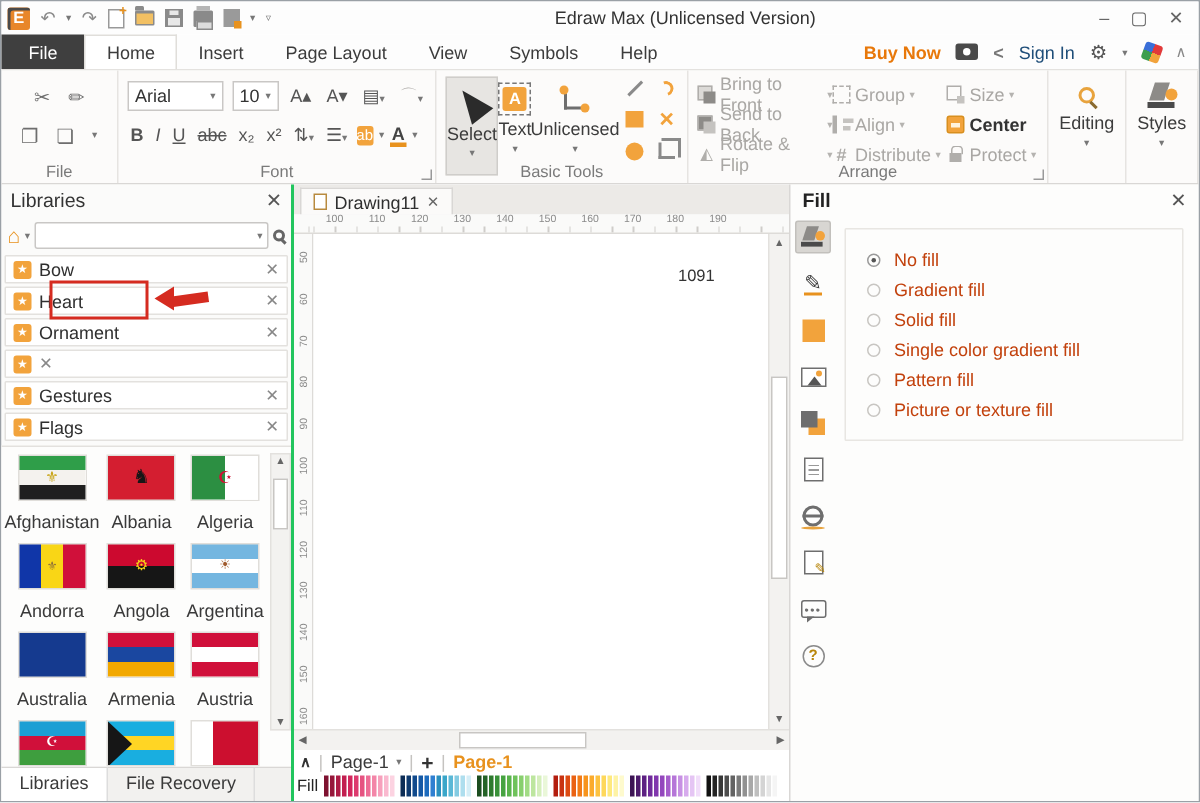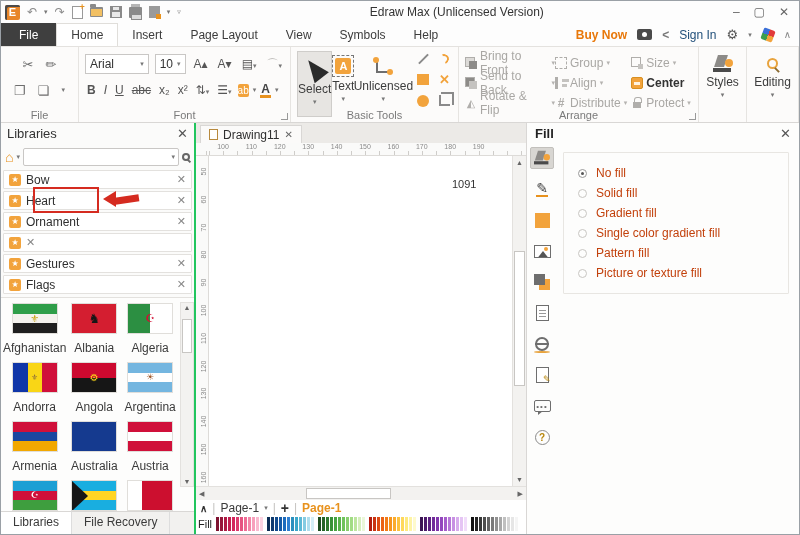--- a/index.html
+++ b/index.html
@@ -418,37 +418,37 @@
               </div>
               <div class="alabel">Protect</div>
               <div class="caret">▾</div>
             </div>
           </div>
         </div>
       <div class="rgroup-label">Arrange</div>
       <div class="dlg-launcher"></div>
     </div>
 
-    <div class="rgroup" style="width:48px">
-      <div class="bigbtn" style="width:100%">
-        <div class="stamp">
-            <i></i>
-          </div>
-        <span class="blabel">Styles</span>
-        <span class="caret">▾</span>
-      </div>
-    </div>
-
     <div class="rgroup" style="width:52px">
       <div class="bigbtn" style="width:100%">
         <div class="lens" style="margin-top:3px"></div>
         <span class="blabel" style="margin-top:4px">Editing</span>
         <span class="caret">▾</span>
       </div>
     </div>
+
+    <div class="rgroup" style="width:48px">
+      <div class="bigbtn" style="width:100%">
+        <div class="stamp">
+            <i></i>
+          </div>
+        <span class="blabel">Styles</span>
+        <span class="caret">▾</span>
+      </div>
+    </div>
     <div style="flex:1"></div>
   </div>
 
   <div class="main">
 
     <div class="lib-panel">
       <div class="lib-head">
         <span style="font-size:13px">Libraries</span>
         <span class="x">✕</span>
       </div>
@@ -528,26 +528,26 @@
               </div>
               <div class="flag-label">Angola</div>
             </div>
             <div class="flag-cell">
               <div class="flag" style="background: linear-gradient(rgb(116, 182, 224) 0px, rgb(116, 182, 224) 33%, rgb(255, 255, 255) 33%, rgb(255, 255, 255) 66%, rgb(116, 182, 224) 66%, rgb(116, 182, 224) 100%);">
                 <div class="emb" style="color: rgb(160, 90, 44); font-size: 9px;">☀</div>
               </div>
               <div class="flag-label">Argentina</div>
             </div>
             <div class="flag-cell">
+              <div class="flag" style="background: rgb(21, 58, 143);"></div>
+              <div class="flag-label">Australia</div>
+            </div>
+            <div class="flag-cell">
               <div class="flag" style="background: linear-gradient(rgb(208, 16, 58) 0px, rgb(208, 16, 58) 33%, rgb(26, 71, 160) 33%, rgb(26, 71, 160) 66%, rgb(242, 168, 0) 66%, rgb(242, 168, 0) 100%);"></div>
               <div class="flag-label">Armenia</div>
-            </div>
-            <div class="flag-cell">
-              <div class="flag" style="background: rgb(21, 58, 143);"></div>
-              <div class="flag-label">Australia</div>
             </div>
             <div class="flag-cell">
               <div class="flag" style="background: linear-gradient(rgb(208, 16, 58) 0px, rgb(208, 16, 58) 33%, rgb(255, 255, 255) 33%, rgb(255, 255, 255) 66%, rgb(208, 16, 58) 66%, rgb(208, 16, 58) 100%);"></div>
               <div class="flag-label">Austria</div>
             </div>
             <div class="flag-cell">
               <div class="flag" style="background: linear-gradient(rgb(28, 159, 212) 0px, rgb(28, 159, 212) 33%, rgb(208, 16, 58) 33%, rgb(208, 16, 58) 66%, rgb(62, 158, 62) 66%, rgb(62, 158, 62) 100%);">
                 <div class="emb" style="color: rgb(255, 255, 255); font-size: 9px;">☪</div>
               </div>
               <div class="flag-label"></div>
@@ -766,25 +766,25 @@
             </div>
         </div>
         <div class="fill-opts">
           <div class="opt-box">
               <div class="opt-row">
                 <div class="radio sel"></div>
                 <div class="opt-label">No fill</div>
               </div>
               <div class="opt-row">
                 <div class="radio"></div>
-                <div class="opt-label">Solid fill</div>
+                <div class="opt-label">Gradient fill</div>
               </div>
               <div class="opt-row">
                 <div class="radio"></div>
-                <div class="opt-label">Gradient fill</div>
+                <div class="opt-label">Solid fill</div>
               </div>
               <div class="opt-row">
                 <div class="radio"></div>
                 <div class="opt-label">Single color gradient fill</div>
               </div>
               <div class="opt-row">
                 <div class="radio"></div>
                 <div class="opt-label">Pattern fill</div>
               </div>
               <div class="opt-row">

